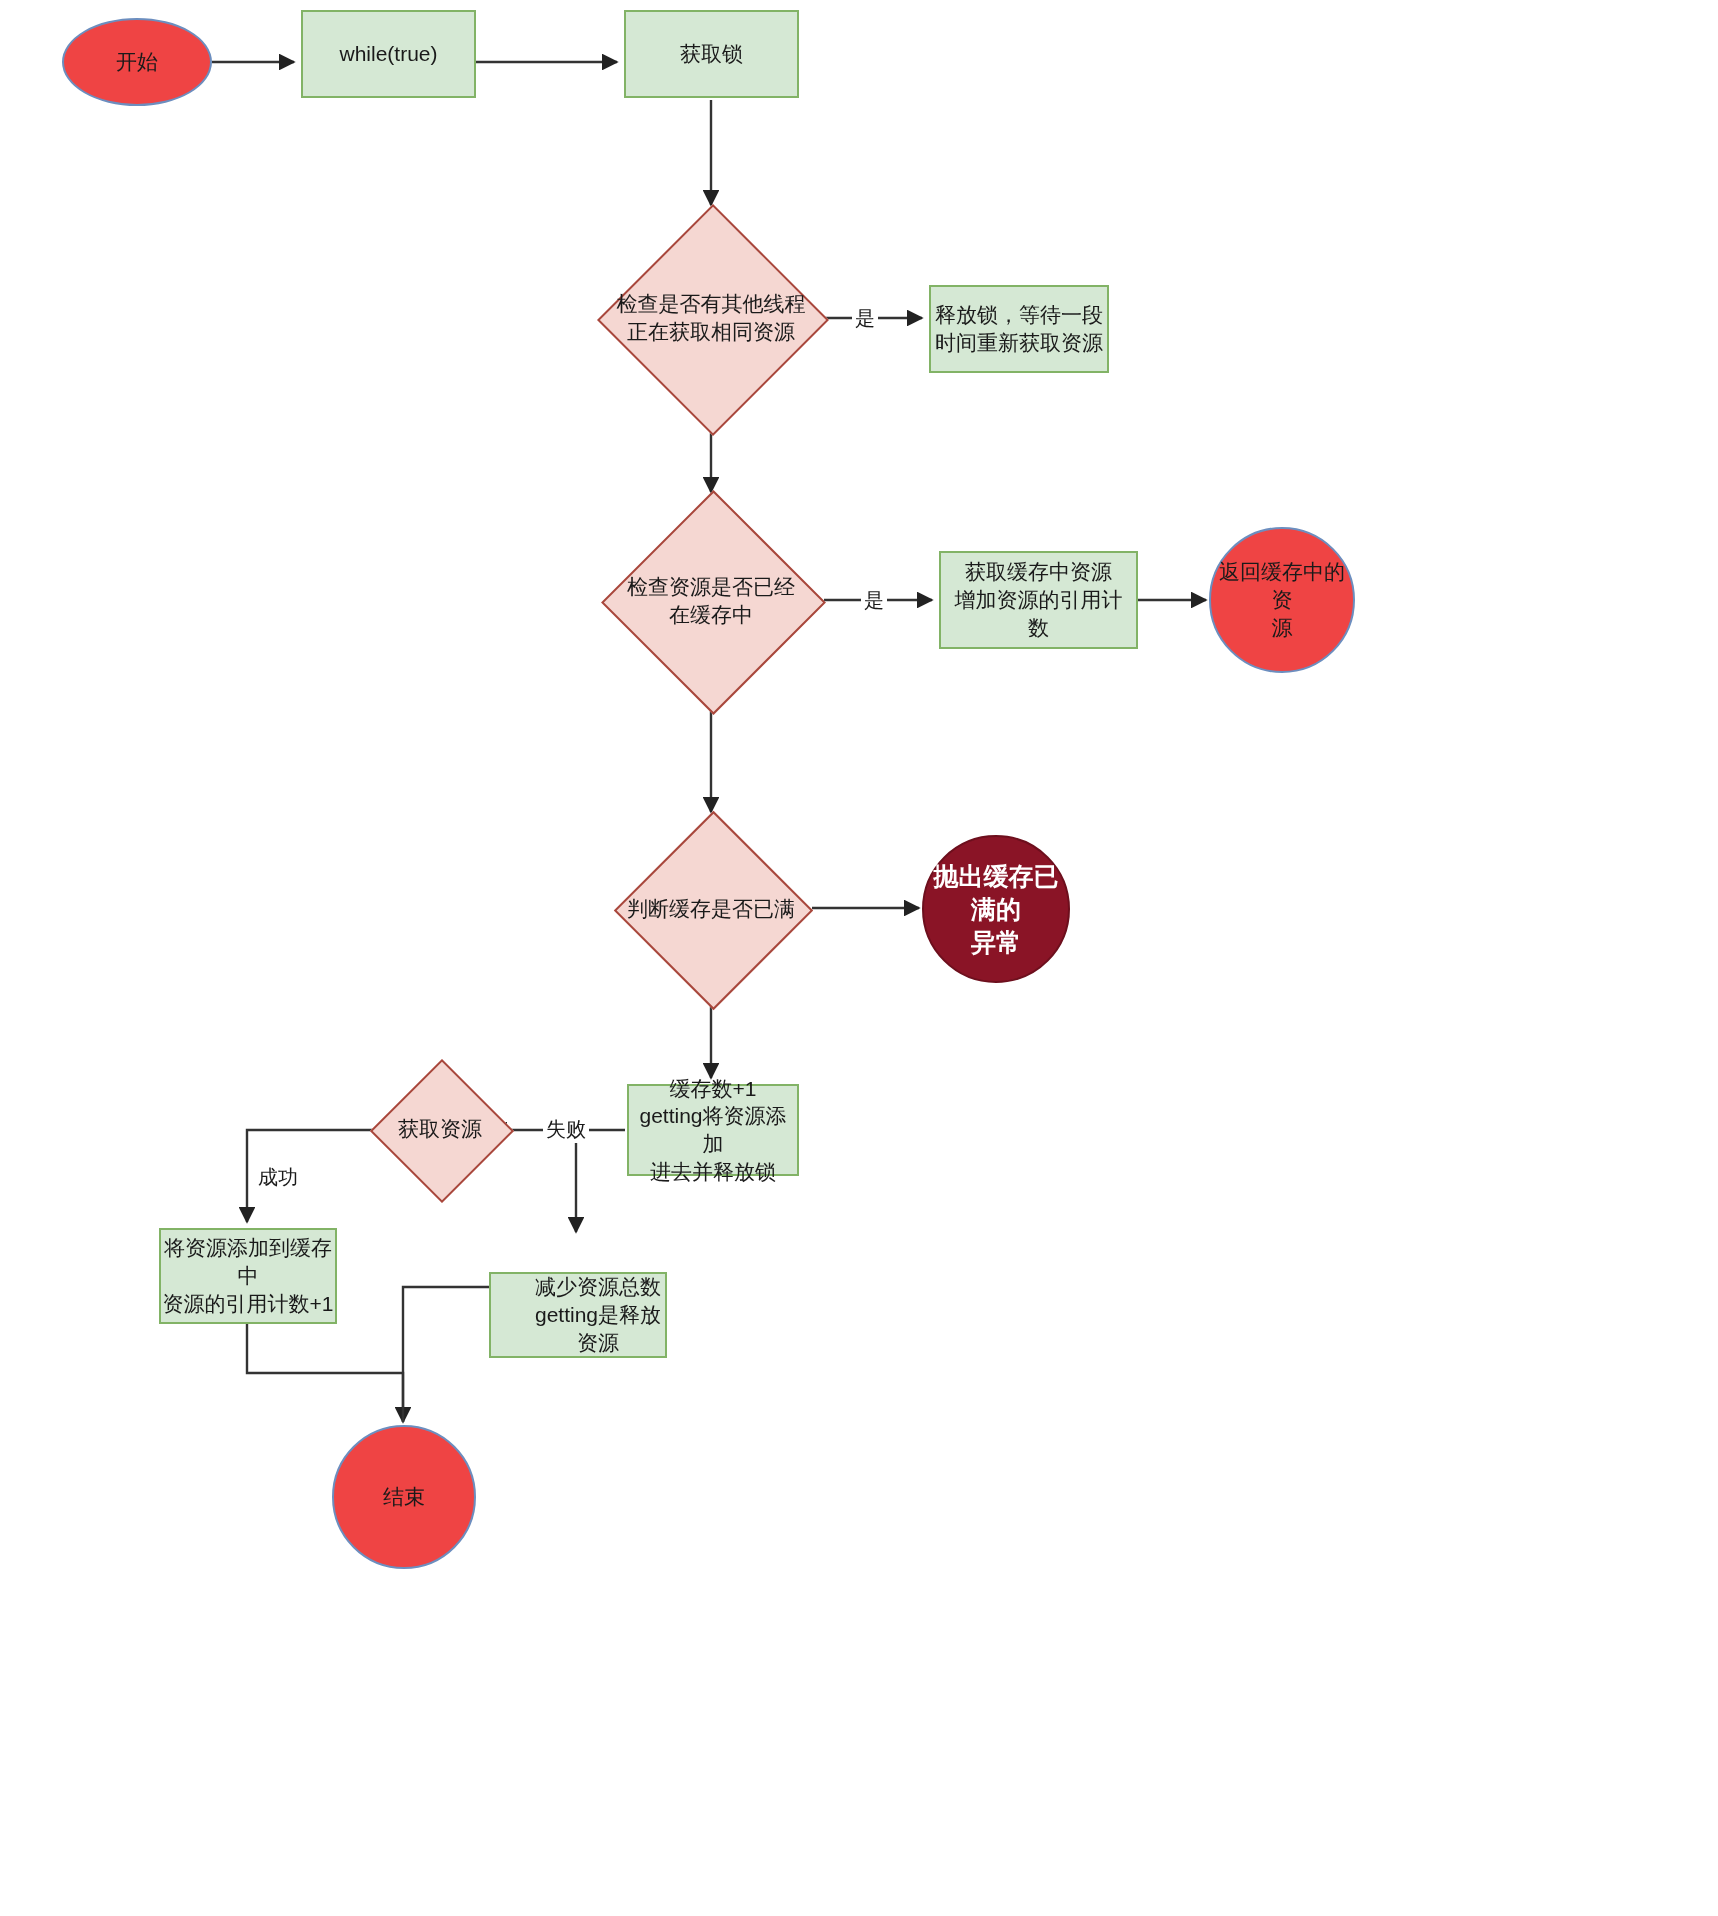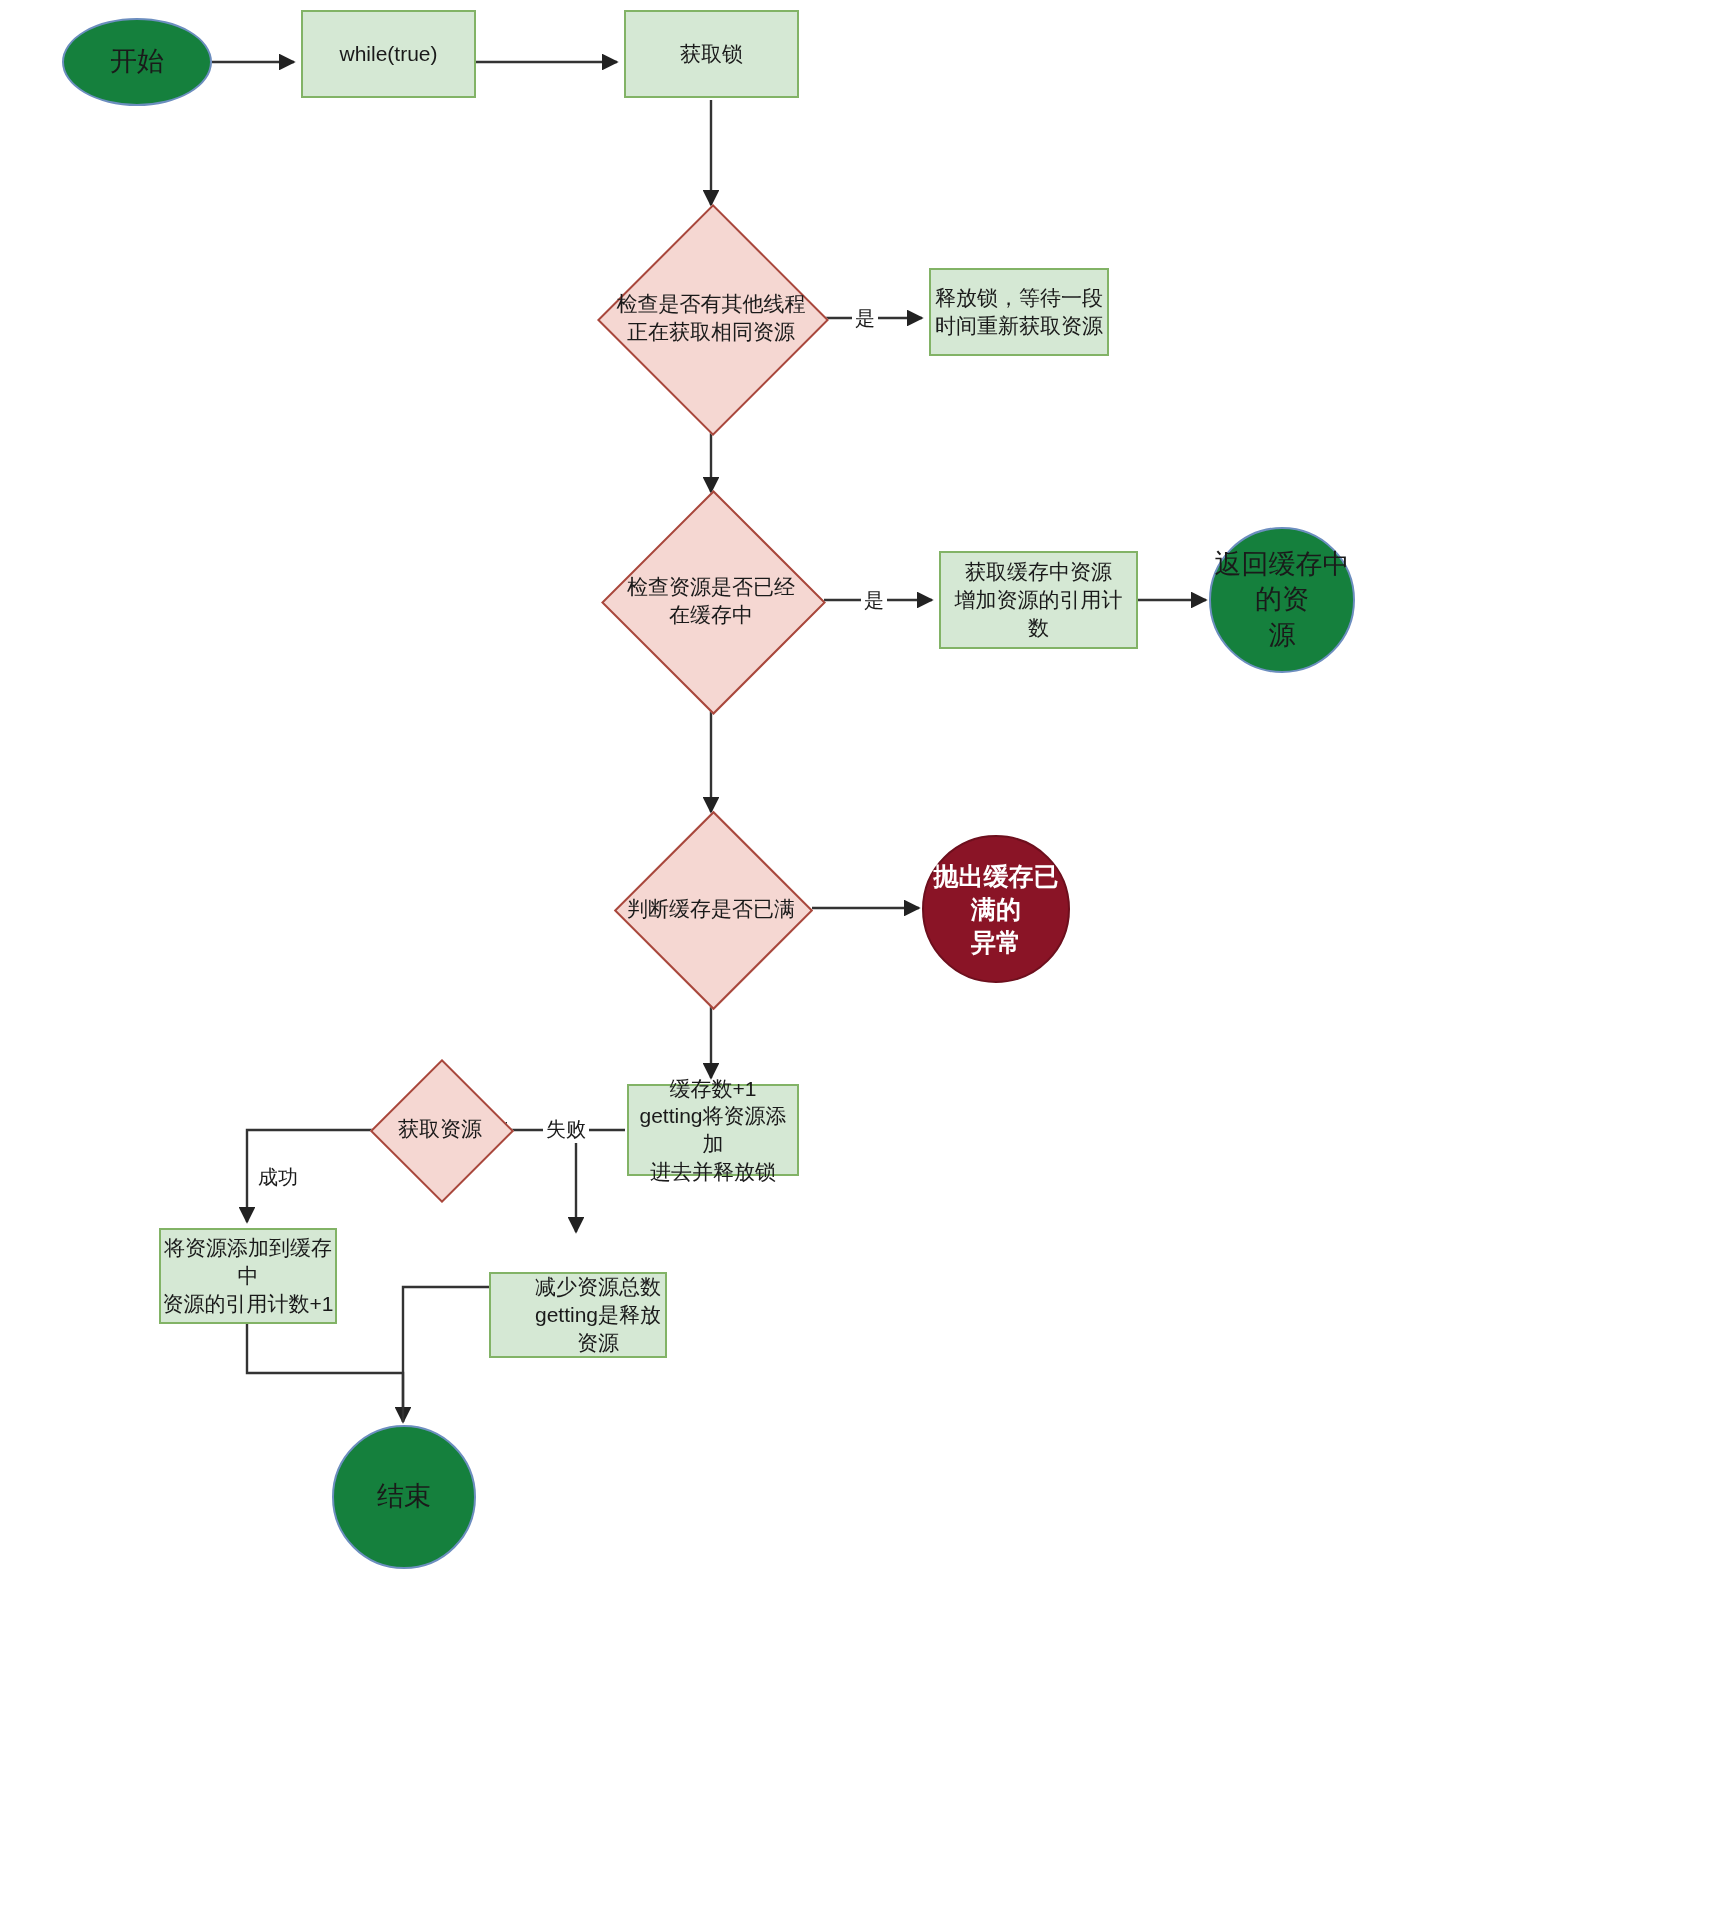--- a/index.html
+++ b/index.html
@@ -37,24 +37,24 @@
     white-space: pre-line;
   }
   
   .proc {
     background: #d5e8d4;
     border: 2px solid #82b366;
     font-size: 21px;
   }
   
   .term {
-    background: #15803d;
+    background: #ef4444;
     border: 2px solid #6c8ebf;
     border-radius: 50%;
-    font-size: 27px;
+    font-size: 21px;
   }
   
   .except {
     background: #8a1426;
     border: 2px solid #6d0f1d;
     border-radius: 50%;
     color: #ffffff;
     font-size: 25px;
     font-weight: bold;
   }
@@ -150,21 +150,21 @@
   <div class="node proc" style="left:624px; top:10px; width:175px; height:88px;">
     <span>获取锁</span>
   </div>
 
   <div class="decision" style="left:631px; top:238px; width:160px; height:160px;">
     <div class="dia-shape"></div>
     <div class="dia-text" style="width:270px; left:-55px;">检查是否有其他线程
 正在获取相同资源</div>
   </div>
 
-  <div class="node proc" style="left:929px; top:268px; width:180px; height:88px;">
+  <div class="node proc" style="left:929px; top:285px; width:180px; height:88px;">
     <span>释放锁，等待一段
 时间重新获取资源</span>
   </div>
 
   <div class="decision" style="left:634px; top:523px; width:155px; height:155px;">
     <div class="dia-shape"></div>
     <div class="dia-text" style="width:230px; left:-38px;">检查资源是否已经
 在缓存中</div>
   </div>
 

